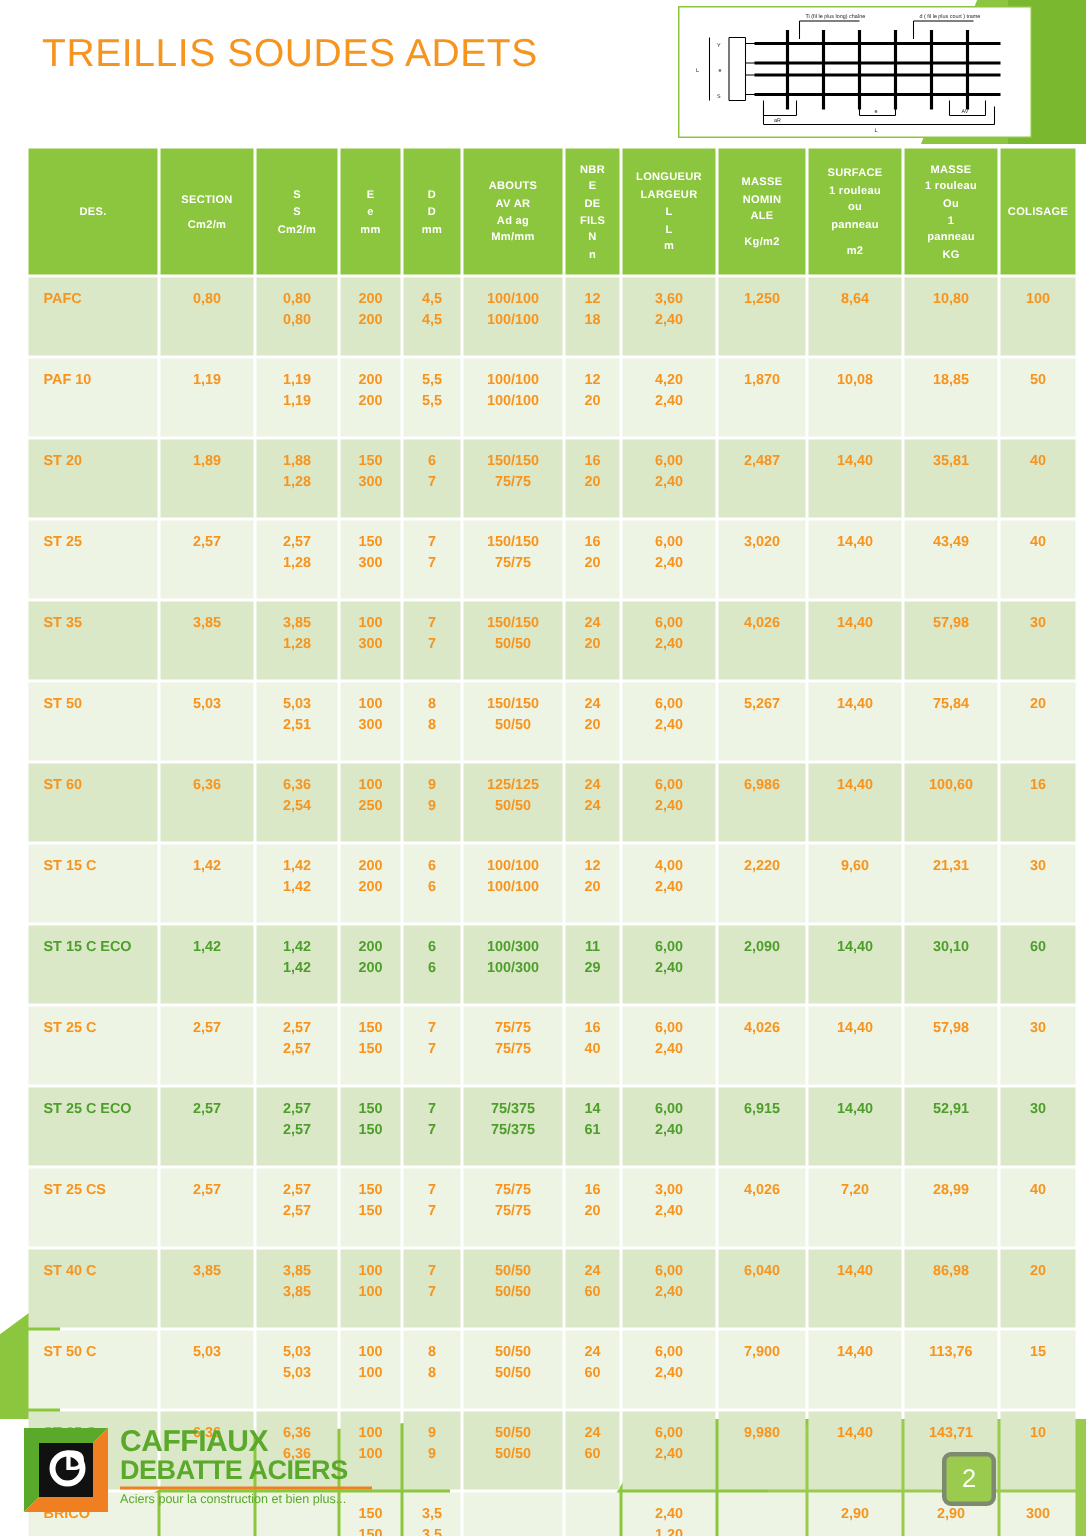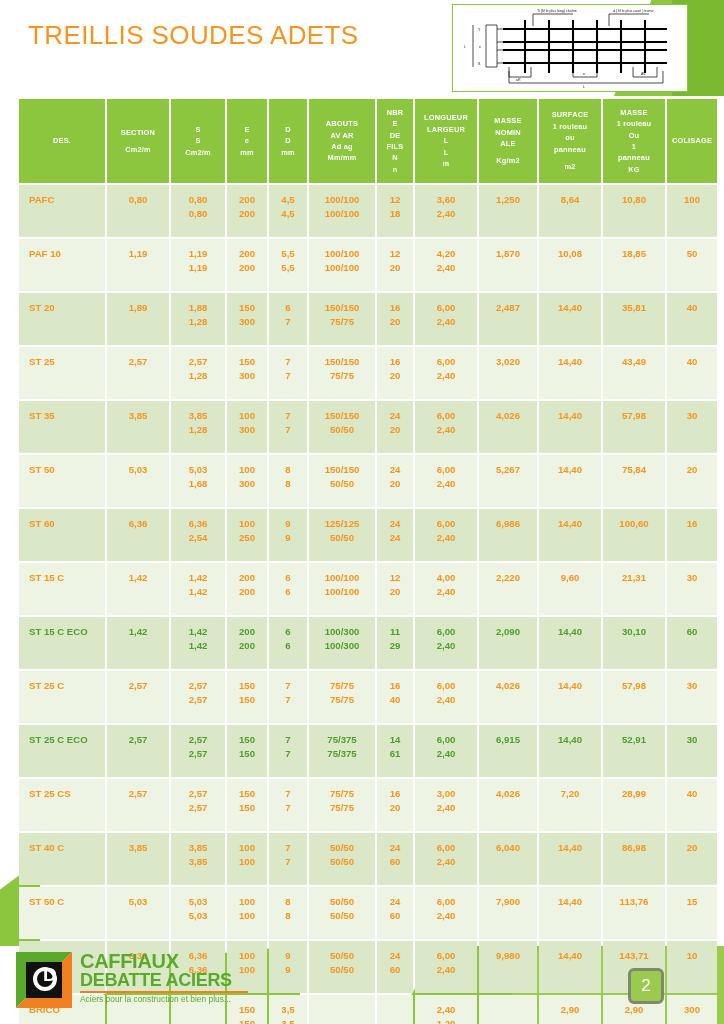--- a/index.html
+++ b/index.html
@@ -397,21 +397,21 @@
           <td><span>24</span><span class="l2">20</span></td>
           <td><span>6,00</span><span class="l2">2,40</span></td>
           <td>4,026</td>
           <td>14,40</td>
           <td>57,98</td>
           <td>30</td>
         </tr>
         <tr class="band-b">
           <td class="desc">ST 50</td>
           <td>5,03</td>
-          <td><span>5,03</span><span class="l2">1,68</span></td>
+          <td><span>5,03</span><span class="l2">2,51</span></td>
           <td><span>100</span><span class="l2">300</span></td>
           <td><span>8</span><span class="l2">8</span></td>
           <td><span>150/150</span><span class="l2">50/50</span></td>
           <td><span>24</span><span class="l2">20</span></td>
           <td><span>6,00</span><span class="l2">2,40</span></td>
           <td>5,267</td>
           <td>14,40</td>
           <td>75,84</td>
           <td>20</td>
         </tr>

